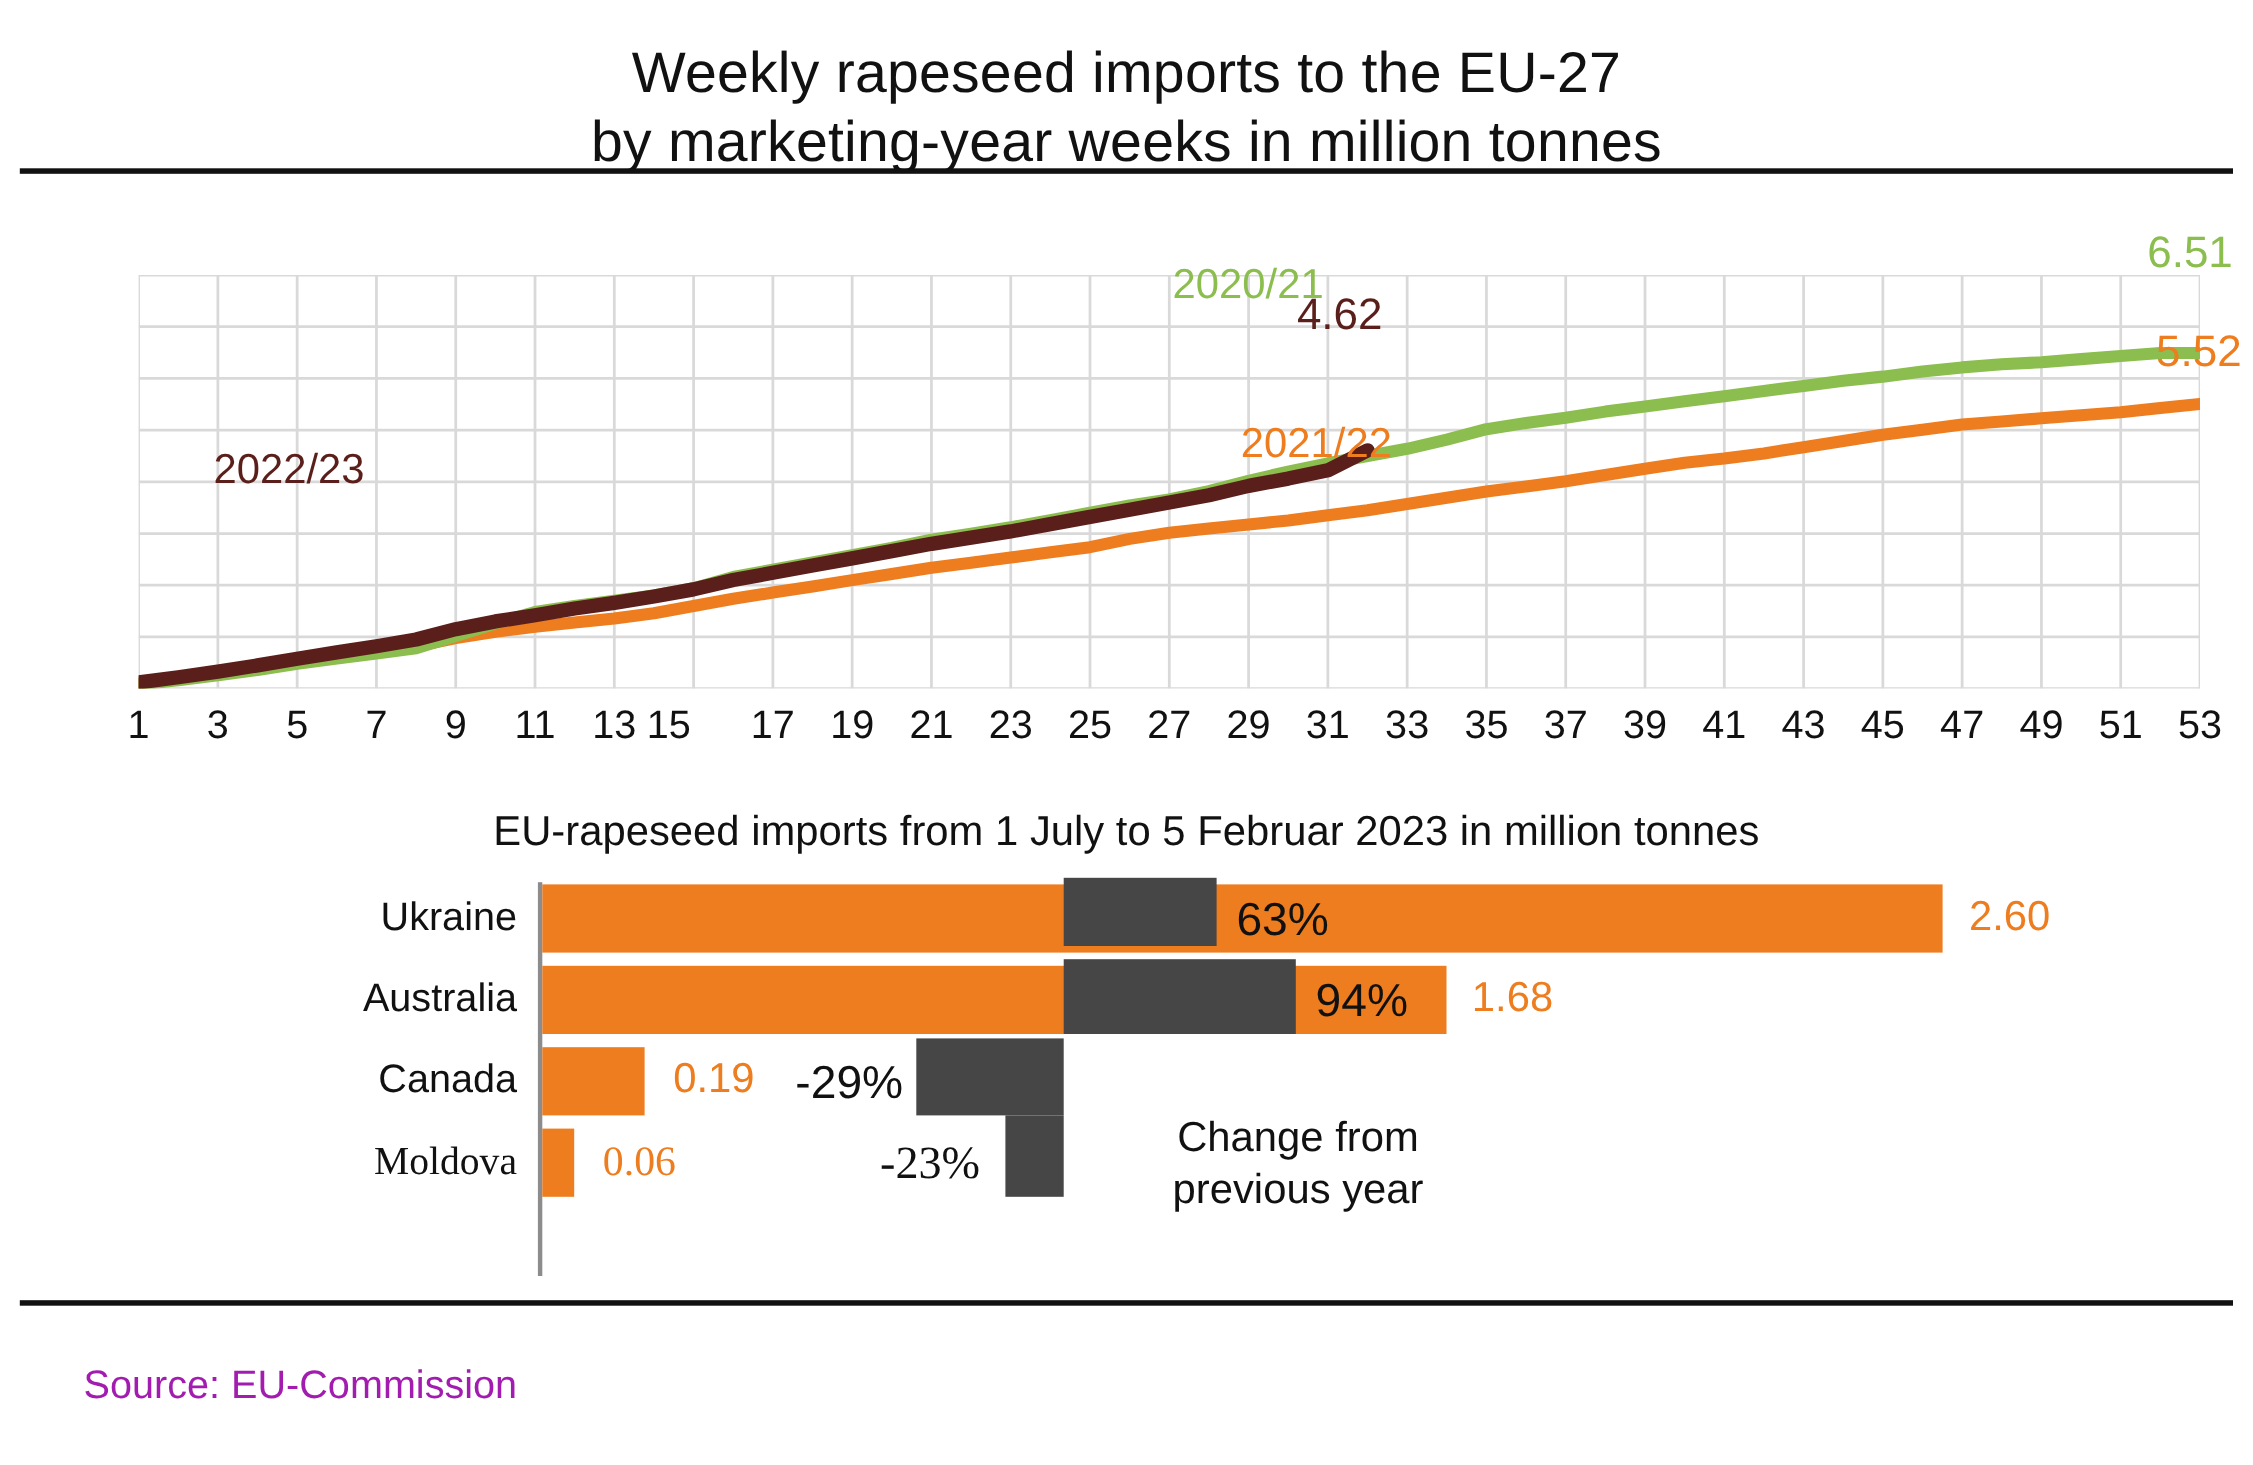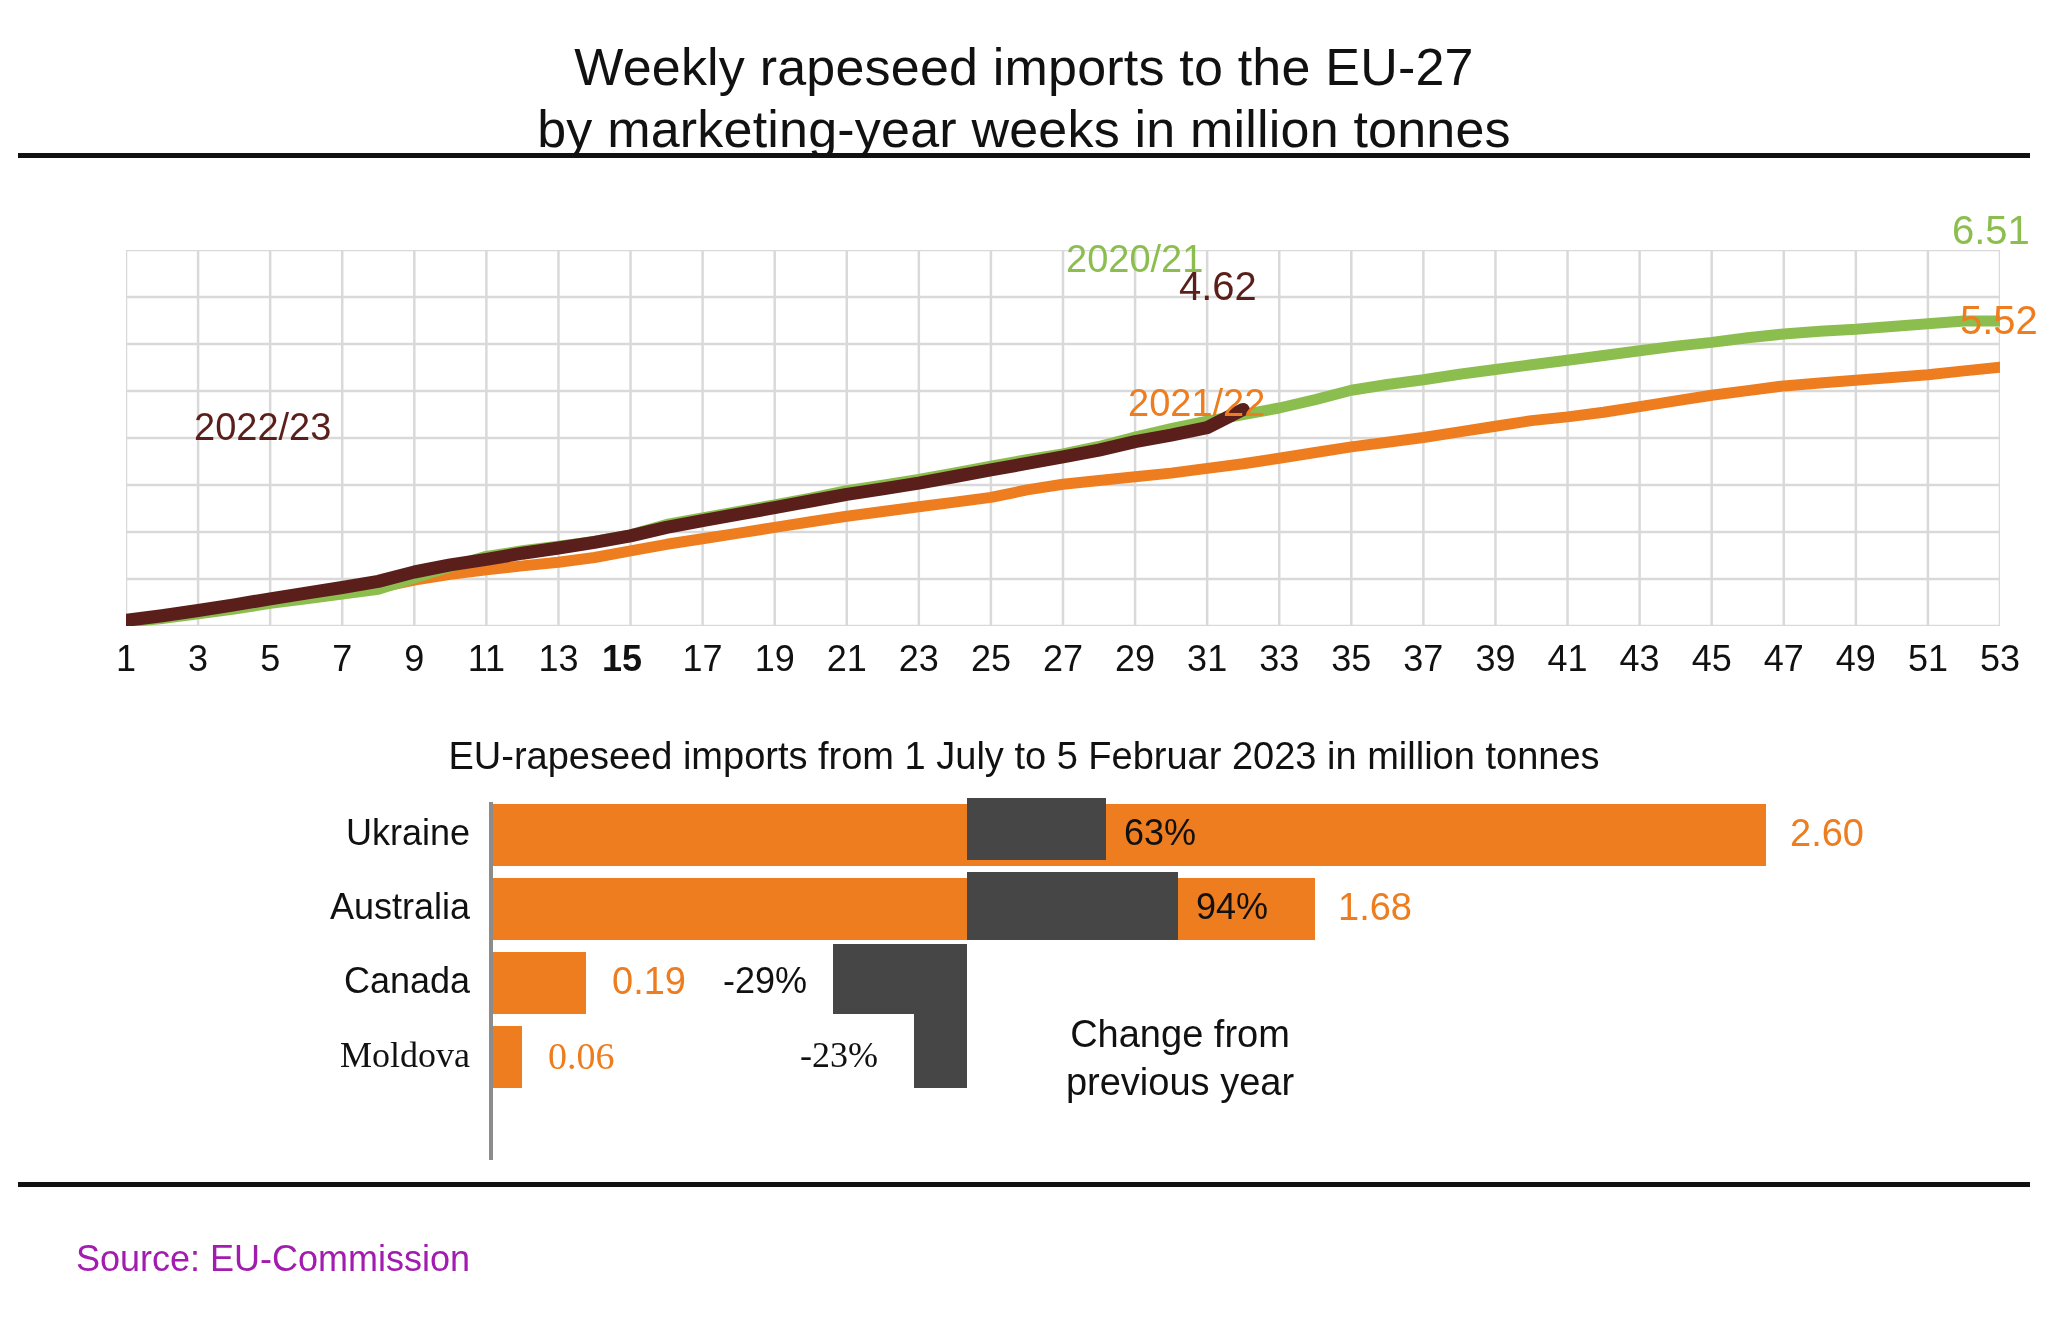--- a/index.html
+++ b/index.html
@@ -31,21 +31,21 @@
   
   .subhead{position:absolute;left:0;top:735px;width:2048px;text-align:center;font-size:38px;color:#111;}
 
   
   .barchart{position:absolute;left:0;top:798px;width:2048px;height:370px;}
   .baseline{position:absolute;left:489px;top:4px;width:4px;height:358px;background:#8c8c8c;}
   .barrow{position:absolute;left:0;width:2048px;}
   .cat-label{position:absolute;right:1578px;font-size:36px;color:#111;text-align:right;white-space:nowrap;}
   .obar{position:absolute;left:493px;background:#ED7D1E;}
   .gbar{position:absolute;background:#464646;}
-  .pct{position:absolute;font-size:36px;color:#111;white-space:nowrap;}
+  .pct{position:absolute;font-size:42px;color:#111;white-space:nowrap;}
   .val{position:absolute;font-size:38px;color:#ED7D1E;white-space:nowrap;}
 
   .legendtxt{position:absolute;left:1030px;top:1010px;width:300px;font-size:38px;line-height:48px;color:#111;text-align:center;}
 
   
   .source{position:absolute;left:76px;top:1238px;font-size:36px;color:#a21caf;white-space:nowrap;}
 </style>
 </head>
 <body>
 
@@ -122,21 +122,21 @@
   </div>
 
   <div class="xaxis">
     <div class="xtick" style="left:0px;">1</div>
     <div class="xtick" style="left:72.08px;">3</div>
     <div class="xtick" style="left:144.15px;">5</div>
     <div class="xtick" style="left:216.23px;">7</div>
     <div class="xtick" style="left:288.31px;">9</div>
     <div class="xtick" style="left:360.38px;">11</div>
     <div class="xtick" style="left:432.46px;">13</div>
-    <div class="xtick" style="left:496px;font-weight:bold;">15</div>
+    <div class="xtick" style="left:482px;">15</div>
     <div class="xtick" style="left:576.62px;">17</div>
     <div class="xtick" style="left:648.69px;">19</div>
     <div class="xtick" style="left:720.77px;">21</div>
     <div class="xtick" style="left:792.85px;">23</div>
     <div class="xtick" style="left:864.92px;">25</div>
     <div class="xtick" style="left:937.00px;">27</div>
     <div class="xtick" style="left:1009.08px;">29</div>
     <div class="xtick" style="left:1081.15px;">31</div>
     <div class="xtick" style="left:1153.23px;">33</div>
     <div class="xtick" style="left:1225.31px;">35</div>

